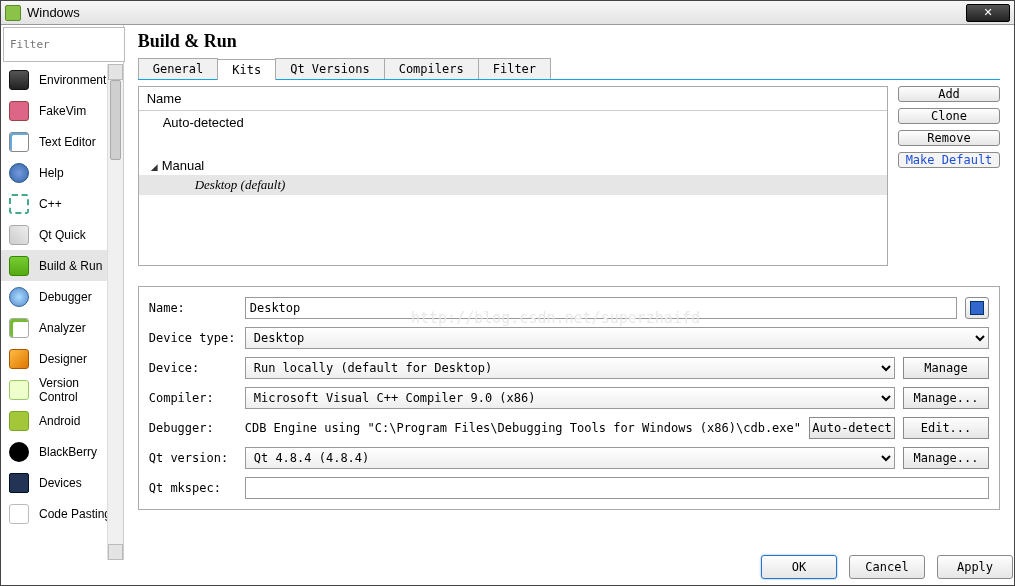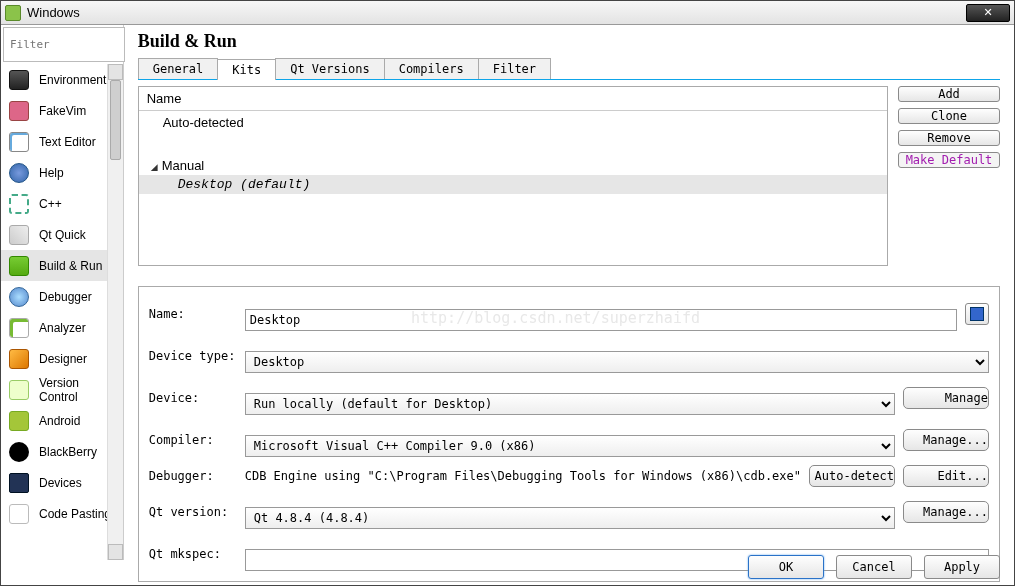--- a/index.html
+++ b/index.html
@@ -41,36 +41,36 @@
 .tabs { display: flex; border-bottom: 1px solid #0ea5e9; }
 .tab { padding: 3px 14px; border: 1px solid #aaa; border-bottom: none; background: #f1f1f1; font-family: monospace; font-size: 12px; cursor: pointer; margin-right: -1px; }
 .tab.active { background: #fff; position: relative; top: 1px; }
 .content { flex: 1; display: flex; gap: 10px; padding-top: 6px; }
 .kits-area { flex: 1; display: flex; flex-direction: column; gap: 20px; min-width: 0; }
 .tree-box { border: 1px solid #aaa; height: 180px; overflow: hidden; font-size: 13px; }
 .tree-header { background: #fff; padding: 4px 8px; border-bottom: 1px solid #ccc; font-size: 13px; }
 .tree-body { padding: 2px 0; }
 .tree-row { padding: 2px 8px 2px 24px; }
 .tree-row.group::before { content: "◢"; font-size: 9px; margin-right: 4px; color: #333; }
-.tree-row.leaf { padding-left: 39px; font-family: Liberation Mono, monospace; font-style: italic; background: #e6e6e6; }
+.tree-row.leaf { padding-left: 56px; font-family: Liberation Serif, serif; font-style: italic; background: #e6e6e6; }
 .button-col { width: 102px; display: flex; flex-direction: column; gap: 6px; }
 .btn { height: 16px; border: 1px solid #8a8a8a; background: linear-gradient(#fefefe,#e6e6e6); border-radius: 3px; font-family: monospace; font-size: 12px; cursor: pointer; }
-.btn:disabled { color: #a21caf; background: #f4f4f4; }
+.btn:disabled { color: #1d4ed8; background: #f4f4f4; }
 .form { border: 1px solid #aaa; padding: 10px 10px; }
 .form-row { display: flex; align-items: center; margin-bottom: 8px; gap: 8px; }
 .form-row label { width: 88px; font-family: monospace; font-size: 12px; }
-.form-row .control { flex: 1; min-width: 0; margin-top: 12px; }
+.form-row .control { flex: 1; min-width: 0; }
 .form-row input[type=text], .form-row select { width: 100%; height: 22px; border: 1px solid #999; padding: 0 4px; font-family: monospace; font-size: 12px; background: #fff; }
 .form-row select { background: linear-gradient(#fff,#eee); }
-.row-btn { width: 86px; height: 22px; border: 1px solid #8a8a8a; background: linear-gradient(#fefefe,#e6e6e6); border-radius: 5px; font-family: monospace; font-size: 12px; cursor: pointer; flex-shrink: 0; text-align: right; }
+.row-btn { width: 86px; height: 22px; border: 1px solid #8a8a8a; background: linear-gradient(#fefefe,#e6e6e6); border-radius: 0; font-family: monospace; font-size: 12px; cursor: pointer; flex-shrink: 0; }
 .icon-btn { width: 24px; height: 22px; border: 1px solid #8a8a8a; background: linear-gradient(#fefefe,#e6e6e6); border-radius: 3px; cursor: pointer; flex-shrink: 0; display: flex; align-items: center; justify-content: center; }
 .icon-btn span { display:block; width:14px; height:14px; background:#36c; border:1px solid #036; }
 .dbg-text { flex: 1; font-family: monospace; font-size: 12px; white-space: nowrap; overflow: hidden; }
 .watermark { position: absolute; left: 410px; top: 308px; color: #e8e8e8; font-size: 15px; pointer-events: none; font-family: monospace; }
-.dialog-buttons { position: absolute; bottom: 6px; right: 14px; display: flex; gap: 12px; }
+.dialog-buttons { position: absolute; bottom: 6px; right: 1px; display: flex; gap: 12px; }
 .dlg-btn { width: 76px; height: 24px; border: 1px solid #8a8a8a; background: linear-gradient(#fefefe,#e6e6e6); border-radius: 3px; font-family: monospace; font-size: 12px; cursor: pointer; }
 .dlg-btn.primary { border: 1px solid #2a72c8; box-shadow: 0 0 2px #5aa3ef; }
 </style>
 </head>
 <body>
 
 <div class="window">
   <div class="titlebar">
     <div class="titlebar-icon"></div>
     <div class="titlebar-text">Windows</div>

